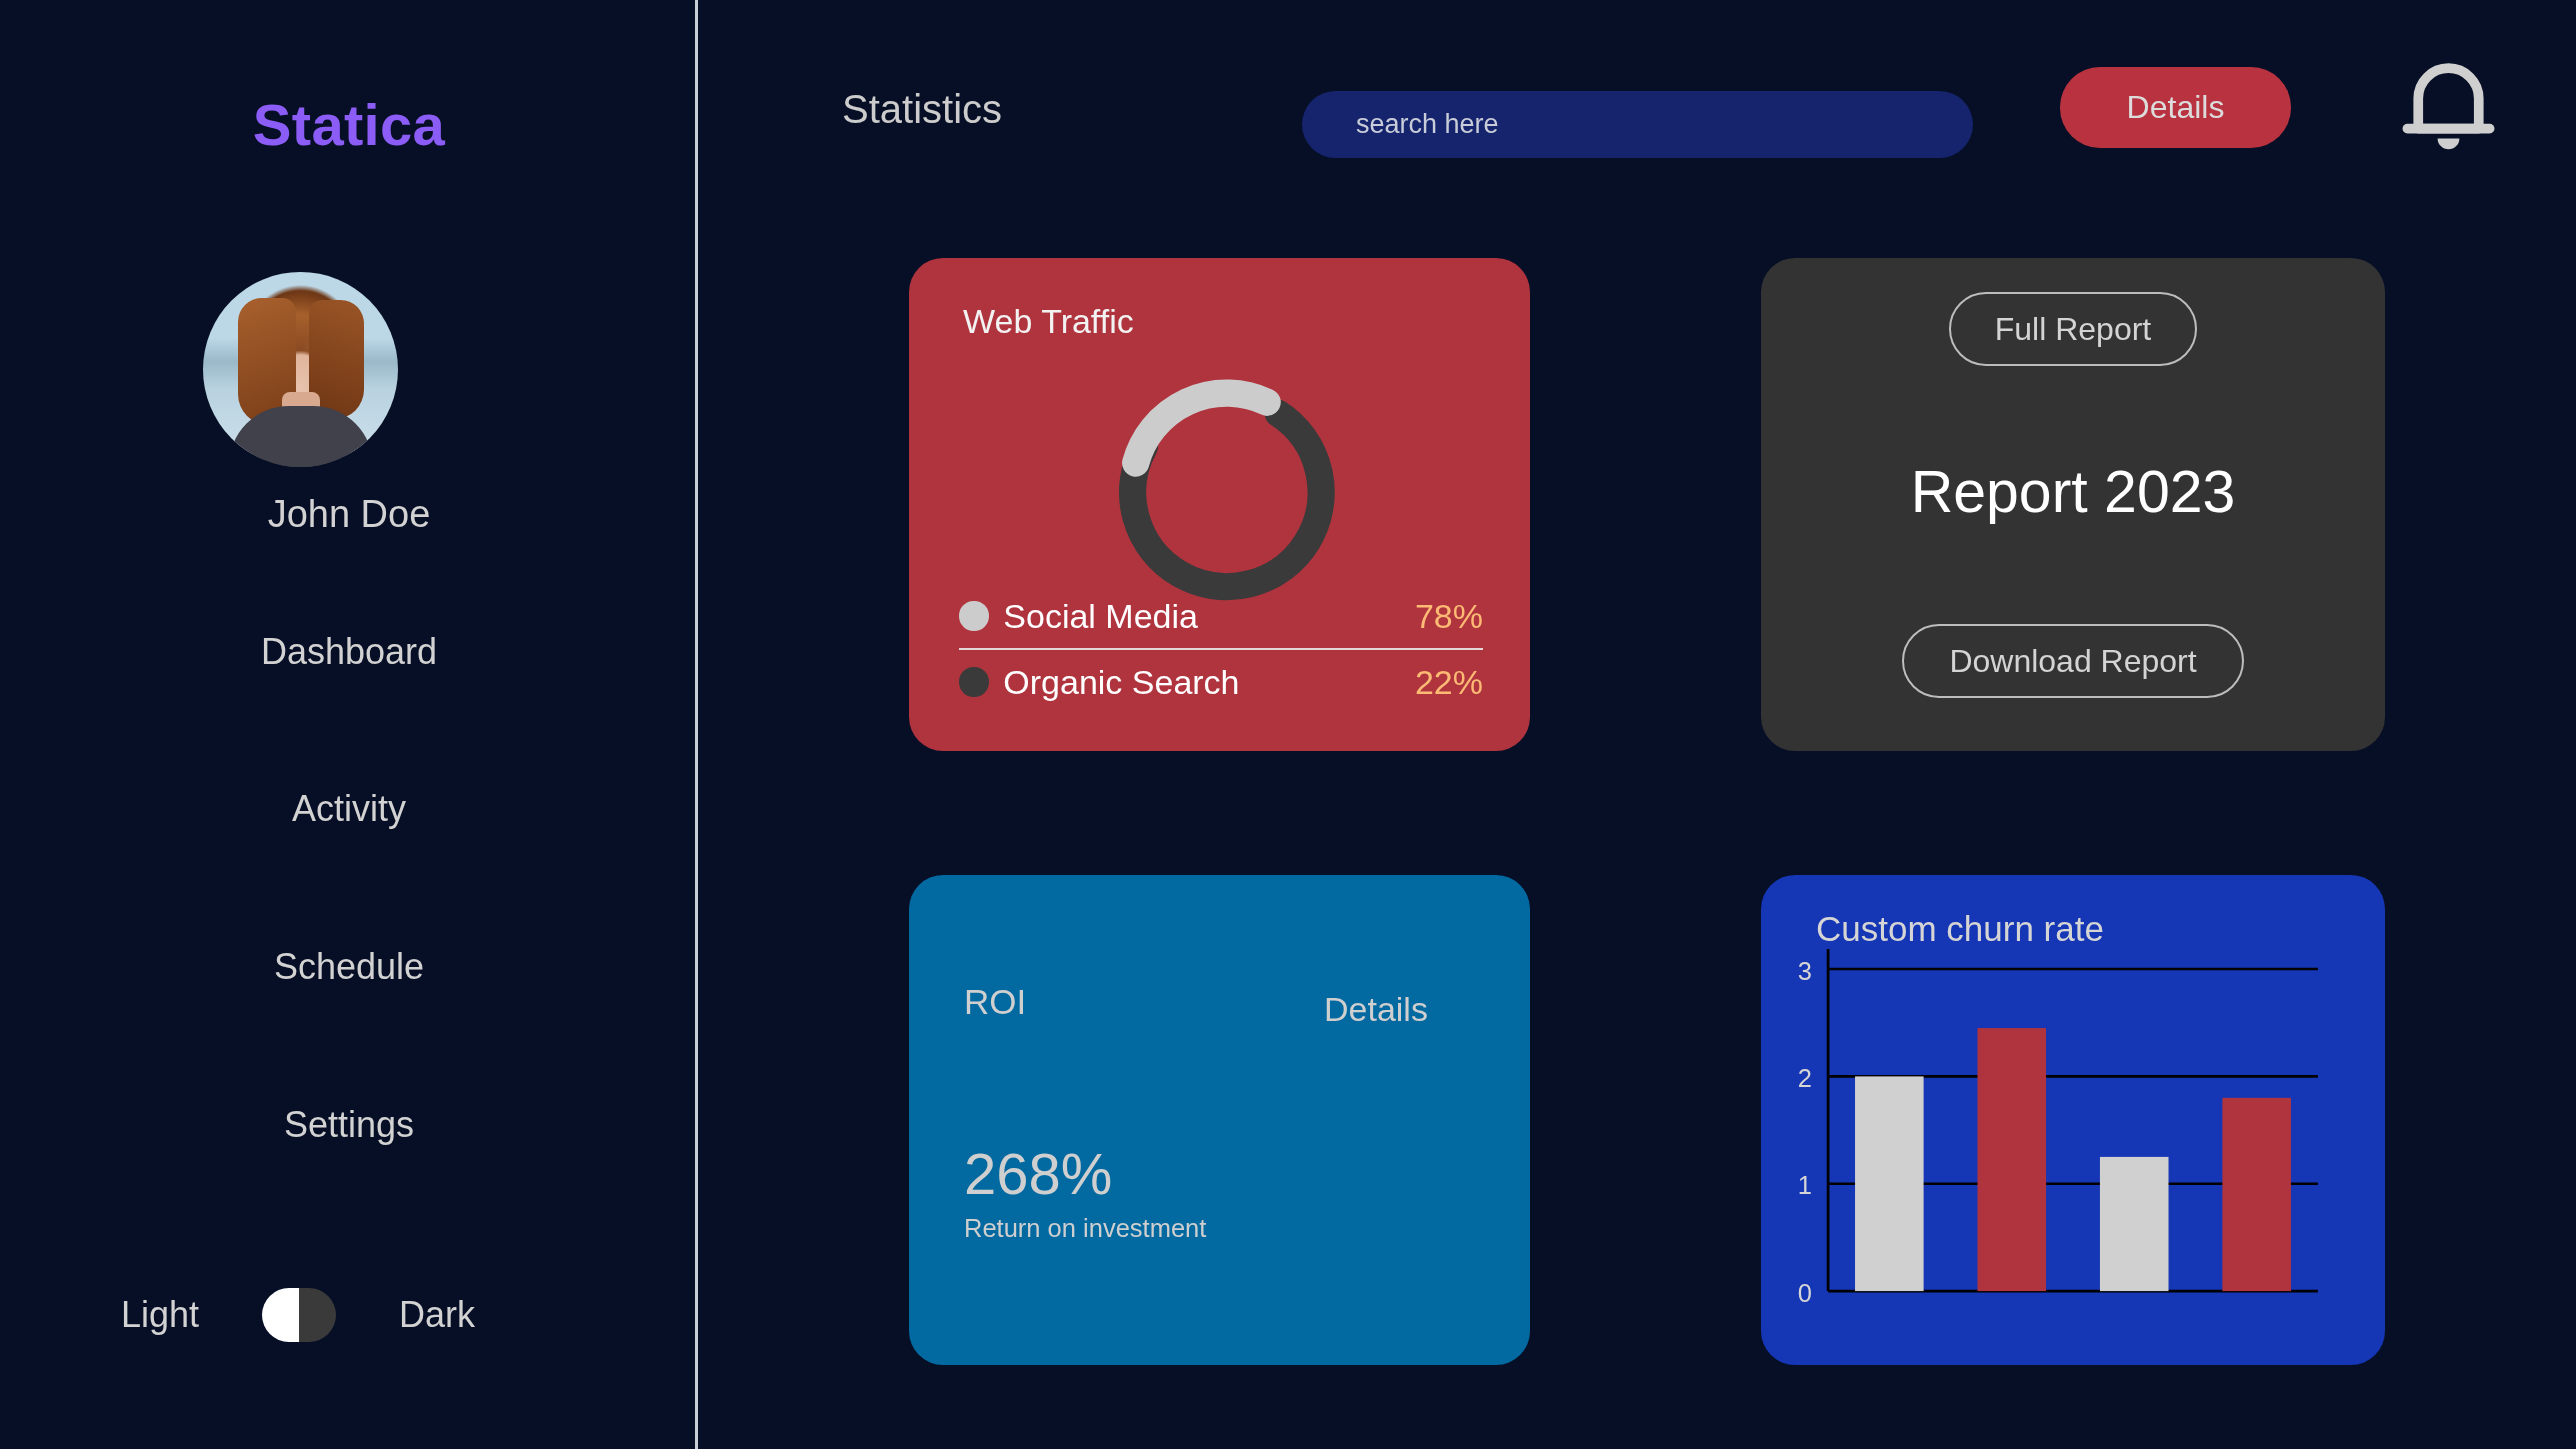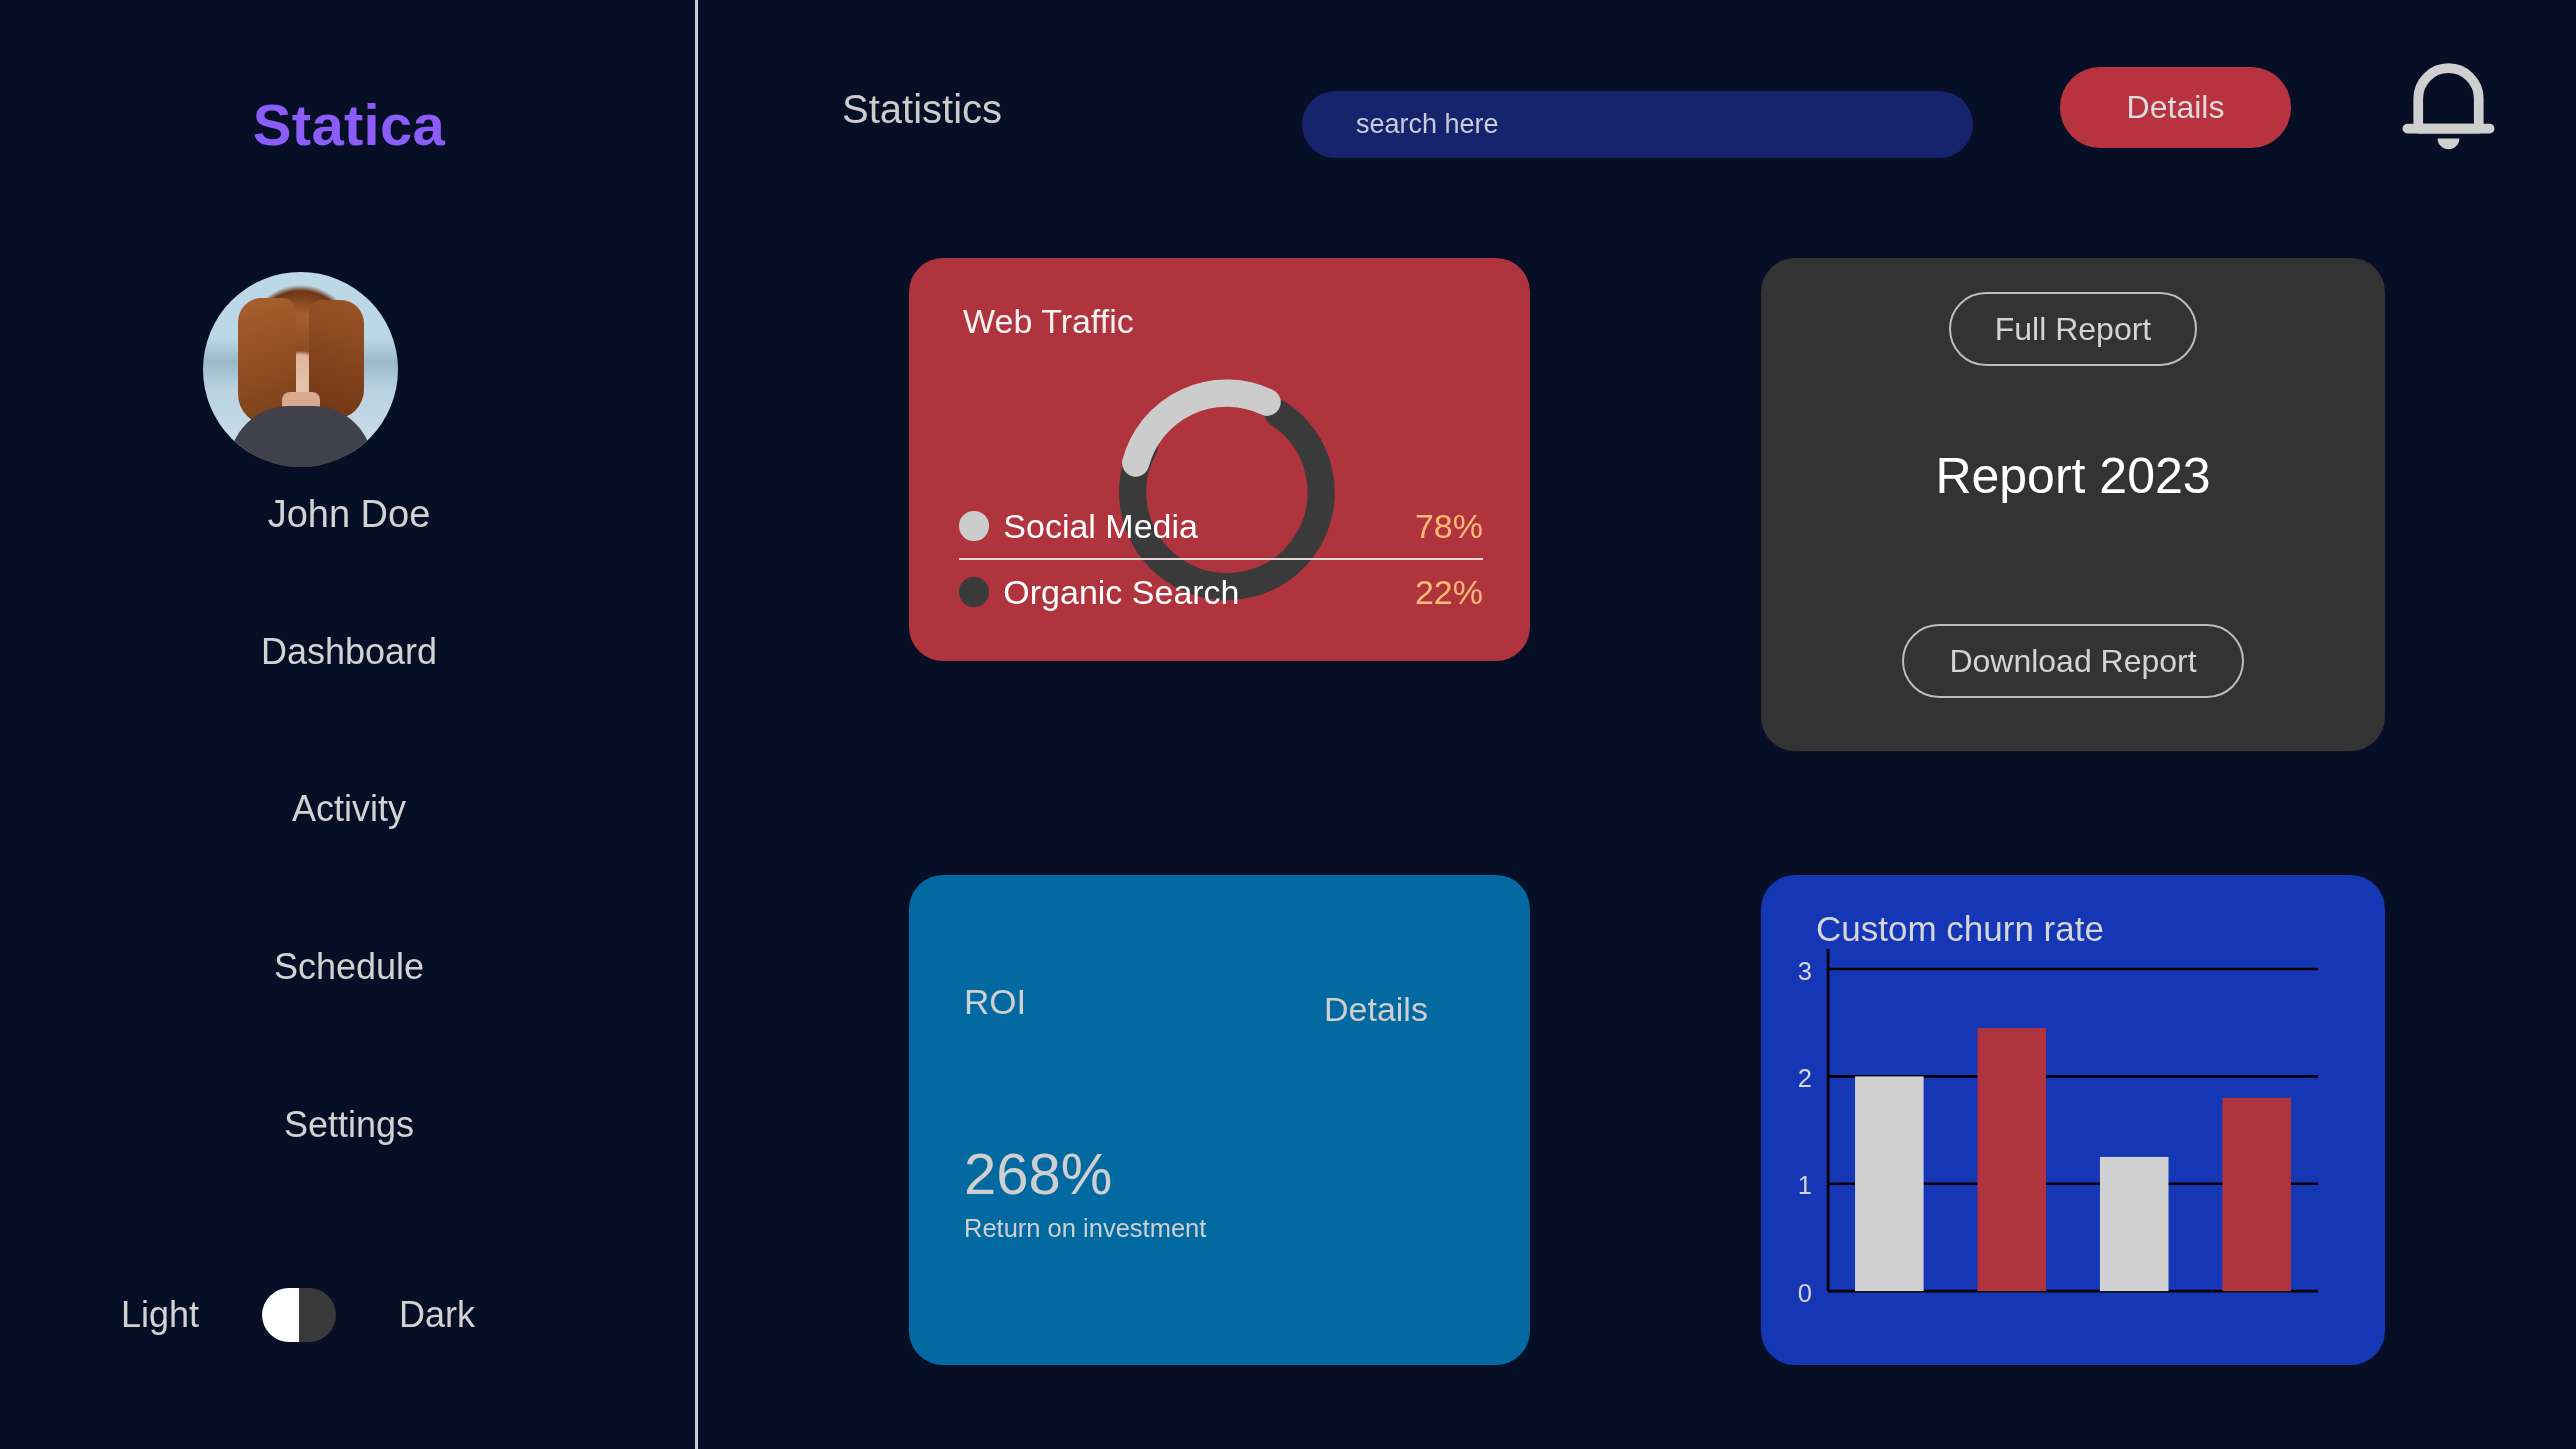--- a/index.html
+++ b/index.html
@@ -95,21 +95,21 @@
     background:#b8333f; border:0; border-radius:40px;
     font-family:"Liberation Sans", sans-serif;
     font-size:32px; color:#dcdcdc; cursor:pointer;
   }
   #bell-icon{
     position:absolute; left:1690px; top:44px; width:121px; height:121px; cursor:pointer;
   }
 
   
   .card{ position:absolute; border-radius:34px; }
-  #card-web-traffic{ left:909px; top:258px; width:621px; height:403px; background:#b0343e; }
+  #card-web-traffic{ left:909px; top:258px; width:621px; height:493px; background:#b0343e; }
   #card-report{      left:1761px; top:258px; width:624px; height:493px; background:#333333; }
   #card-roi{         left:909px; top:875px; width:621px; height:490px; background:#0369a1; }
   #card-churn{       left:1761px; top:875px; width:624px; height:490px; background:#1536b5; }
 
   
   #web-traffic-title{ position:absolute; left:54px; top:44px; font-size:34px; color:#f2f2f2; }
   #donut{ position:absolute; left:50%; top:107px; transform:translateX(-50%); width:248px; height:248px; }
   #legend{ position:absolute; left:50px; right:47px; bottom:37px; }
   .legend-row{ display:flex; align-items:center; height:64px; }
   .legend-dot{ width:29.5px; height:29.5px; border-radius:50%; flex:0 0 auto; margin-right:14.8px; }
@@ -121,22 +121,22 @@
   .ghost-button{
     position:absolute; left:50%; transform:translateX(-50%);
     border:2px solid #bdbdbd; border-radius:40px;
     background:transparent; color:#d4d4d4;
     font-family:"Liberation Sans", sans-serif; cursor:pointer;
     display:flex; align-items:center; justify-content:center;
   }
   #full-report-button{ top:34px; width:248px; height:74px; font-size:32px; }
   #download-report-button{ top:366px; width:342px; height:74px; font-size:32px; }
   #report-title{
-    position:absolute; left:0; top:189px; width:100%; text-align:center;
-    font-size:50px; color:#ffffff;
+    position:absolute; left:0; top:200px; width:100%; text-align:center;
+    font-size:59px; color:#ffffff;
   }
 
   
   #roi-title{ position:absolute; left:55px; top:107px; font-size:35px; color:#cfcfcf; }
   #roi-details-link{
     position:absolute; left:415px; top:115px; font-size:34px; color:#cfcfcf; cursor:pointer;
   }
   #roi-value{ position:absolute; left:55px; top:265px; font-size:58px; color:#cfcfcf; }
   #roi-caption{ position:absolute; left:55px; top:339px; font-size:25.5px; color:#cfcfcf; }
 

